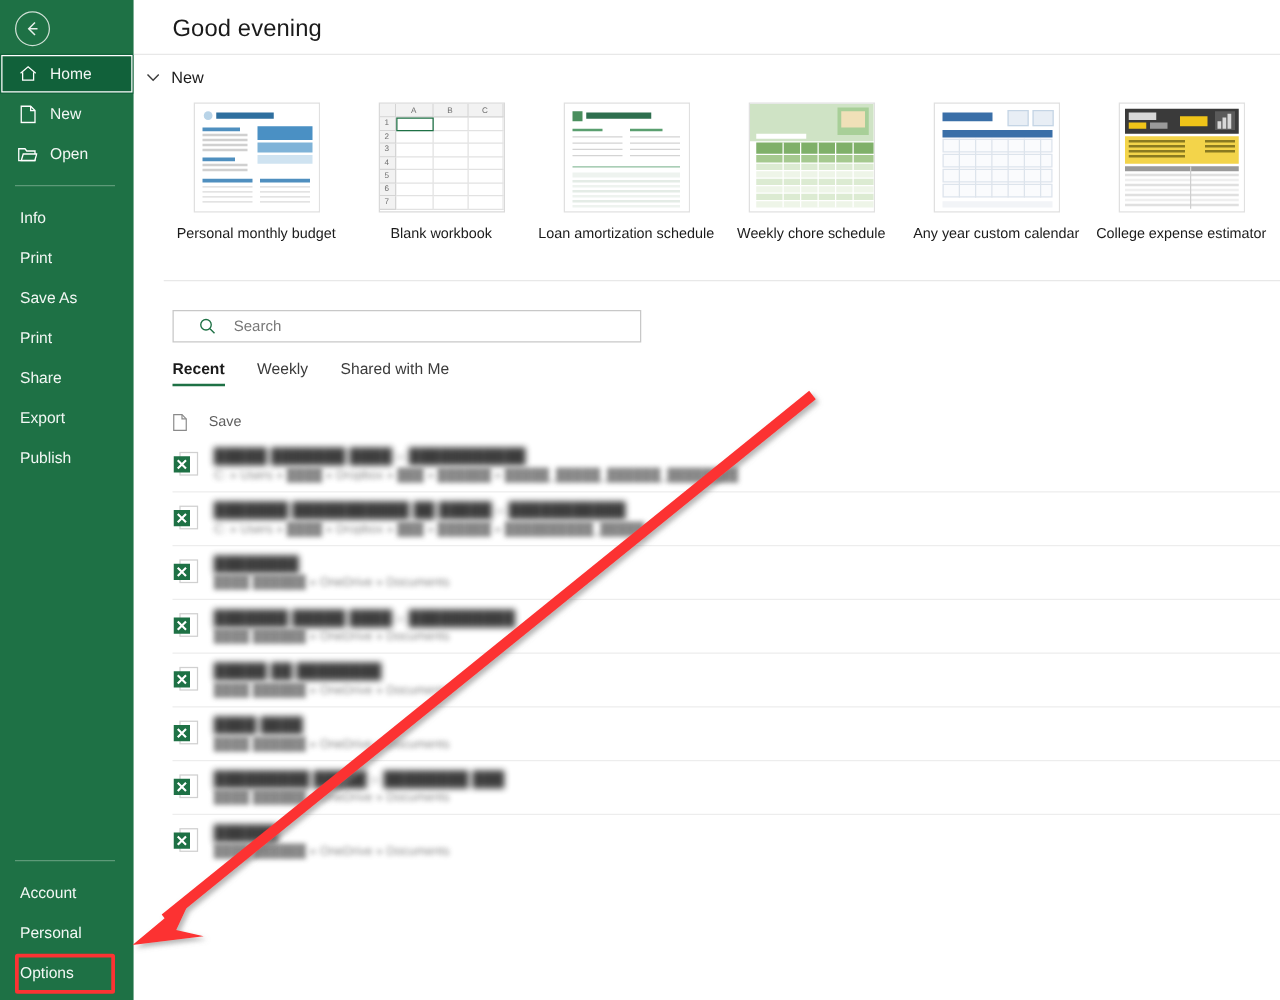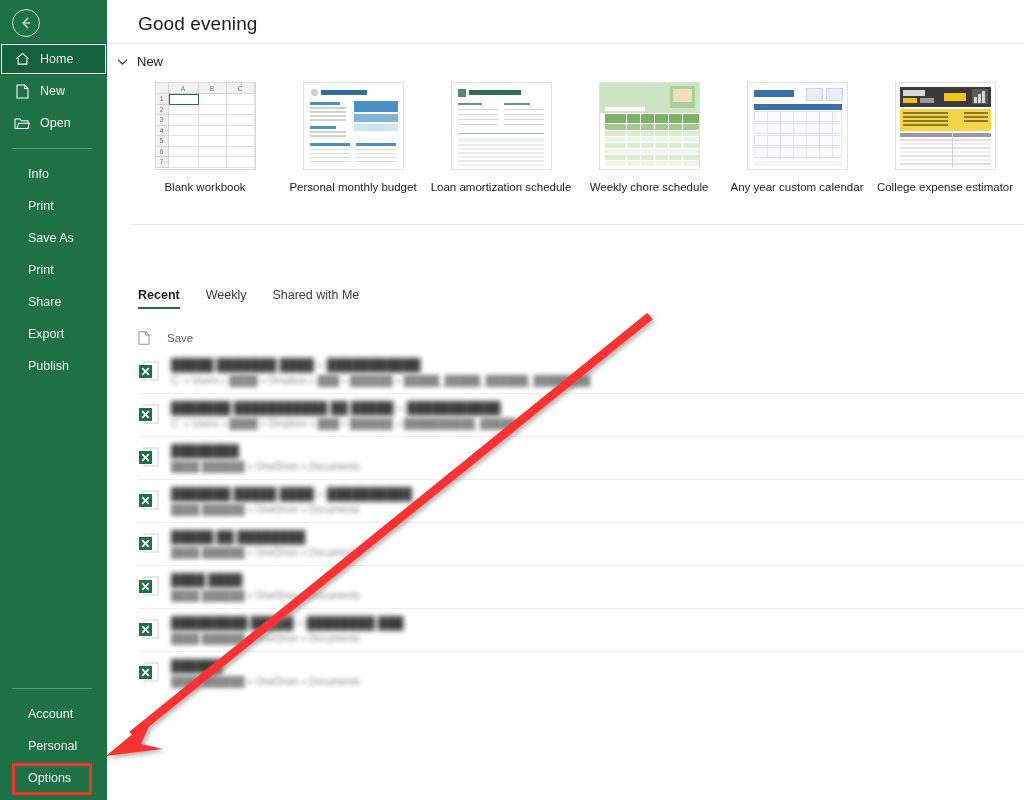--- a/index.html
+++ b/index.html
@@ -29,21 +29,21 @@
   .nav-group { position: absolute; left: 0; width: 107px; }
   .nav-item {
     height: 32px; display: flex; align-items: center;
     font-size: 12.5px; color: #f2f7f4; cursor: pointer;
     padding-left: 12px; white-space: nowrap;
   }
   .nav-item .ic {
     width: 20px; height: 18px; margin-right: 8px;
     display: flex; align-items: center; justify-content: center; flex: 0 0 20px;
   }
-  .nav-item.indent { padding-left: 28px; }
+  .nav-item.indent { padding-left: 16px; }
   .nav-item.indent .lbl { margin-left: 0; }
   .nav-item.active {
     background: #11613a;
     outline: 1.2px solid #ffffff; outline-offset: -2px;
   }
   .nav-sep {
     height: 1px; background: #5d9a78; margin: 9px 15px 9px 12px; width: 80px;
   }
 
   
@@ -267,66 +267,20 @@
   <div id="hdr-rule"></div>
 
   <div id="new-header">
     <svg width="11" height="8" viewBox="0 0 11 8">
       <path d="M1 1.6 L5.5 6.2 L10 1.6" fill="none" stroke="#3b3b3b" stroke-width="1.15"></path>
     </svg>
     <span class="lbl">New</span>
   </div>
 
   <div id="tpl-strip">
-
-    <div class="tpl">
-      <div class="tpl-thumb">
-        <div class="bw-grid">
-
-          <div class="colhdr" style="left:0;top:0;width:13px;height:11px;"></div>
-
-          <div class="colhdr" style="left:13px;top:0;width:30px;height:11px;">A</div>
-          <div class="colhdr" style="left:43px;top:0;width:28px;height:11px;">B</div>
-          <div class="colhdr" style="left:71px;top:0;width:28px;height:11px;">C</div>
-
-          <div class="rowhdr" style="left:0;top:11px;width:13px;height:10.5px;">1</div>
-          <div class="rowhdr" style="left:0;top:21.5px;width:13px;height:10.5px;">2</div>
-          <div class="rowhdr" style="left:0;top:32px;width:13px;height:10.5px;">3</div>
-          <div class="rowhdr" style="left:0;top:42.5px;width:13px;height:10.5px;">4</div>
-          <div class="rowhdr" style="left:0;top:53px;width:13px;height:10.5px;">5</div>
-          <div class="rowhdr" style="left:0;top:63.5px;width:13px;height:10.5px;">6</div>
-          <div class="rowhdr" style="left:0;top:74px;width:13px;height:10.5px;">7</div>
-
-          <div class="cell" style="left:13px;top:11px;width:30px;height:10.5px;"></div>
-          <div class="cell" style="left:43px;top:11px;width:28px;height:10.5px;"></div>
-          <div class="cell" style="left:71px;top:11px;width:28px;height:10.5px;"></div>
-          <div class="cell" style="left:13px;top:21.5px;width:30px;height:10.5px;"></div>
-          <div class="cell" style="left:43px;top:21.5px;width:28px;height:10.5px;"></div>
-          <div class="cell" style="left:71px;top:21.5px;width:28px;height:10.5px;"></div>
-          <div class="cell" style="left:13px;top:32px;width:30px;height:10.5px;"></div>
-          <div class="cell" style="left:43px;top:32px;width:28px;height:10.5px;"></div>
-          <div class="cell" style="left:71px;top:32px;width:28px;height:10.5px;"></div>
-          <div class="cell" style="left:13px;top:42.5px;width:30px;height:10.5px;"></div>
-          <div class="cell" style="left:43px;top:42.5px;width:28px;height:10.5px;"></div>
-          <div class="cell" style="left:71px;top:42.5px;width:28px;height:10.5px;"></div>
-          <div class="cell" style="left:13px;top:53px;width:30px;height:10.5px;"></div>
-          <div class="cell" style="left:43px;top:53px;width:28px;height:10.5px;"></div>
-          <div class="cell" style="left:71px;top:53px;width:28px;height:10.5px;"></div>
-          <div class="cell" style="left:13px;top:63.5px;width:30px;height:10.5px;"></div>
-          <div class="cell" style="left:43px;top:63.5px;width:28px;height:10.5px;"></div>
-          <div class="cell" style="left:71px;top:63.5px;width:28px;height:10.5px;"></div>
-          <div class="cell" style="left:13px;top:74px;width:30px;height:10.5px;"></div>
-          <div class="cell" style="left:43px;top:74px;width:28px;height:10.5px;"></div>
-          <div class="cell" style="left:71px;top:74px;width:28px;height:10.5px;"></div>
-
-          <div class="sel" style="left:13px;top:11px;width:30px;height:11px;"></div>
-        </div>
-      </div>
-      <div class="tpl-name">Blank workbook</div>
-    </div>
 
     <div class="tpl">
       <div class="tpl-thumb" style="border-color:#e0e0e0;">
         <div class="mini">
           <div class="bar" style="left:7px;top:6px;width:7px;height:7px;background:#b9d4e8;border-radius:50%;"></div>
           <div class="bar" style="left:17px;top:7px;width:46px;height:5px;background:#2f6f9f;"></div>
           <div class="bar" style="left:6px;top:19px;width:30px;height:3px;background:#4f8fbf;"></div>
           <div class="bar" style="left:6px;top:24px;width:36px;height:1.6px;background:#d0d0d0;"></div>
           <div class="bar" style="left:6px;top:28px;width:36px;height:1.6px;background:#d0d0d0;"></div>
           <div class="bar" style="left:6px;top:32px;width:36px;height:1.6px;background:#d0d0d0;"></div>
@@ -343,20 +297,66 @@
           <div class="bar" style="left:52px;top:66px;width:40px;height:1.4px;background:#dadada;"></div>
           <div class="bar" style="left:6px;top:70px;width:40px;height:1.4px;background:#dadada;"></div>
           <div class="bar" style="left:52px;top:70px;width:40px;height:1.4px;background:#dadada;"></div>
           <div class="bar" style="left:6px;top:74px;width:40px;height:1.4px;background:#dadada;"></div>
           <div class="bar" style="left:52px;top:74px;width:40px;height:1.4px;background:#dadada;"></div>
           <div class="bar" style="left:6px;top:78px;width:40px;height:1.4px;background:#dadada;"></div>
           <div class="bar" style="left:52px;top:78px;width:40px;height:1.4px;background:#dadada;"></div>
         </div>
       </div>
       <div class="tpl-name">Personal monthly budget</div>
+    </div>
+
+    <div class="tpl">
+      <div class="tpl-thumb">
+        <div class="bw-grid">
+
+          <div class="colhdr" style="left:0;top:0;width:13px;height:11px;"></div>
+
+          <div class="colhdr" style="left:13px;top:0;width:30px;height:11px;">A</div>
+          <div class="colhdr" style="left:43px;top:0;width:28px;height:11px;">B</div>
+          <div class="colhdr" style="left:71px;top:0;width:28px;height:11px;">C</div>
+
+          <div class="rowhdr" style="left:0;top:11px;width:13px;height:10.5px;">1</div>
+          <div class="rowhdr" style="left:0;top:21.5px;width:13px;height:10.5px;">2</div>
+          <div class="rowhdr" style="left:0;top:32px;width:13px;height:10.5px;">3</div>
+          <div class="rowhdr" style="left:0;top:42.5px;width:13px;height:10.5px;">4</div>
+          <div class="rowhdr" style="left:0;top:53px;width:13px;height:10.5px;">5</div>
+          <div class="rowhdr" style="left:0;top:63.5px;width:13px;height:10.5px;">6</div>
+          <div class="rowhdr" style="left:0;top:74px;width:13px;height:10.5px;">7</div>
+
+          <div class="cell" style="left:13px;top:11px;width:30px;height:10.5px;"></div>
+          <div class="cell" style="left:43px;top:11px;width:28px;height:10.5px;"></div>
+          <div class="cell" style="left:71px;top:11px;width:28px;height:10.5px;"></div>
+          <div class="cell" style="left:13px;top:21.5px;width:30px;height:10.5px;"></div>
+          <div class="cell" style="left:43px;top:21.5px;width:28px;height:10.5px;"></div>
+          <div class="cell" style="left:71px;top:21.5px;width:28px;height:10.5px;"></div>
+          <div class="cell" style="left:13px;top:32px;width:30px;height:10.5px;"></div>
+          <div class="cell" style="left:43px;top:32px;width:28px;height:10.5px;"></div>
+          <div class="cell" style="left:71px;top:32px;width:28px;height:10.5px;"></div>
+          <div class="cell" style="left:13px;top:42.5px;width:30px;height:10.5px;"></div>
+          <div class="cell" style="left:43px;top:42.5px;width:28px;height:10.5px;"></div>
+          <div class="cell" style="left:71px;top:42.5px;width:28px;height:10.5px;"></div>
+          <div class="cell" style="left:13px;top:53px;width:30px;height:10.5px;"></div>
+          <div class="cell" style="left:43px;top:53px;width:28px;height:10.5px;"></div>
+          <div class="cell" style="left:71px;top:53px;width:28px;height:10.5px;"></div>
+          <div class="cell" style="left:13px;top:63.5px;width:30px;height:10.5px;"></div>
+          <div class="cell" style="left:43px;top:63.5px;width:28px;height:10.5px;"></div>
+          <div class="cell" style="left:71px;top:63.5px;width:28px;height:10.5px;"></div>
+          <div class="cell" style="left:13px;top:74px;width:30px;height:10.5px;"></div>
+          <div class="cell" style="left:43px;top:74px;width:28px;height:10.5px;"></div>
+          <div class="cell" style="left:71px;top:74px;width:28px;height:10.5px;"></div>
+
+          <div class="sel" style="left:13px;top:11px;width:30px;height:11px;"></div>
+        </div>
+      </div>
+      <div class="tpl-name">Blank workbook</div>
     </div>
 
     <div class="tpl">
       <div class="tpl-thumb" style="border-color:#e0e0e0;">
         <div class="mini">
           <div class="bar" style="left:6px;top:6px;width:8px;height:8px;background:#4a8f5e;"></div>
           <div class="bar" style="left:17px;top:7px;width:52px;height:5px;background:#2f6f4f;"></div>
           <div class="bar" style="left:6px;top:20px;width:24px;height:2.4px;background:#5a9f6f;"></div>
           <div class="bar" style="left:52px;top:20px;width:26px;height:2.4px;background:#5a9f6f;"></div>
           <div class="bar" style="left:6px;top:26px;width:40px;height:1.4px;background:#d4d4d4;"></div>
@@ -459,20 +459,29 @@
           <div class="bar" style="left:56px;top:50px;width:1px;height:34px;background:#cfcfcf;"></div>
         </div>
       </div>
       <div class="tpl-name">College expense estimator</div>
     </div>
 
   </div>
 
   <div id="tpl-strip-rule"></div>
 
+  <div id="search-box">
+    <span class="sic">
+      <svg width="14" height="14" viewBox="0 0 14 14">
+        <circle cx="5.8" cy="5.8" r="4.2" fill="none" stroke="#1e7145" stroke-width="1.1"></circle>
+        <path d="M9.0 9.0 L12.6 12.6" fill="none" stroke="#1e7145" stroke-width="1.1"></path>
+      </svg>
+    </span>
+    <input id="search-input" type="text" placeholder="Search" style="">
+  </div>
 
   <div id="tabs">
     <div class="tab active">
       <span>Recent</span>
     </div>
     <div class="tab">
       <span>Weekly</span>
     </div>
     <div class="tab">
       <span>Shared with Me</span>

